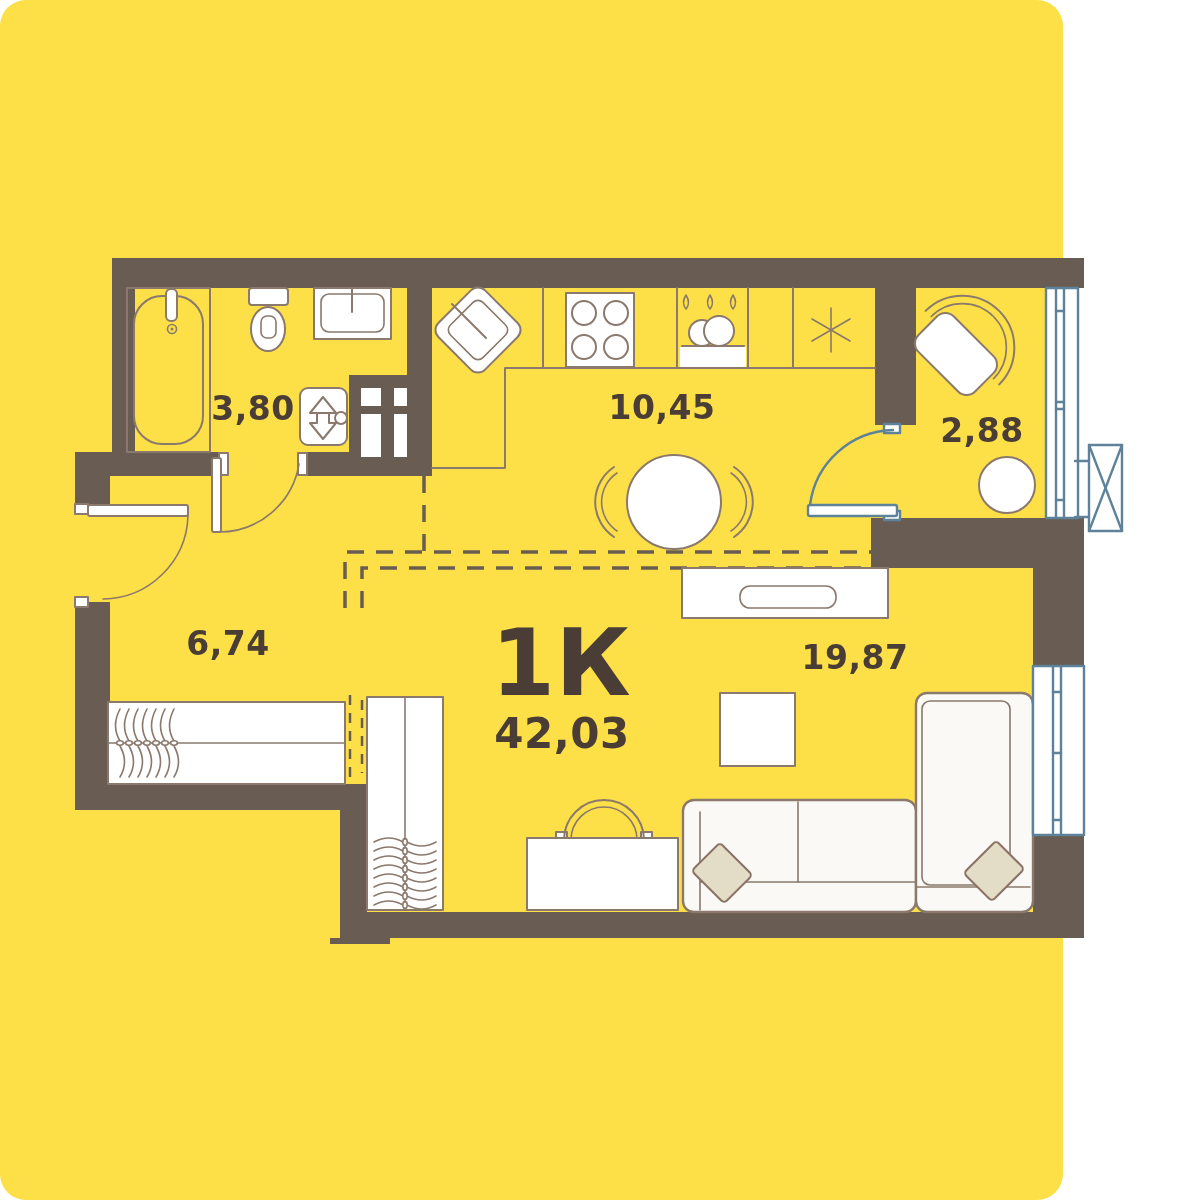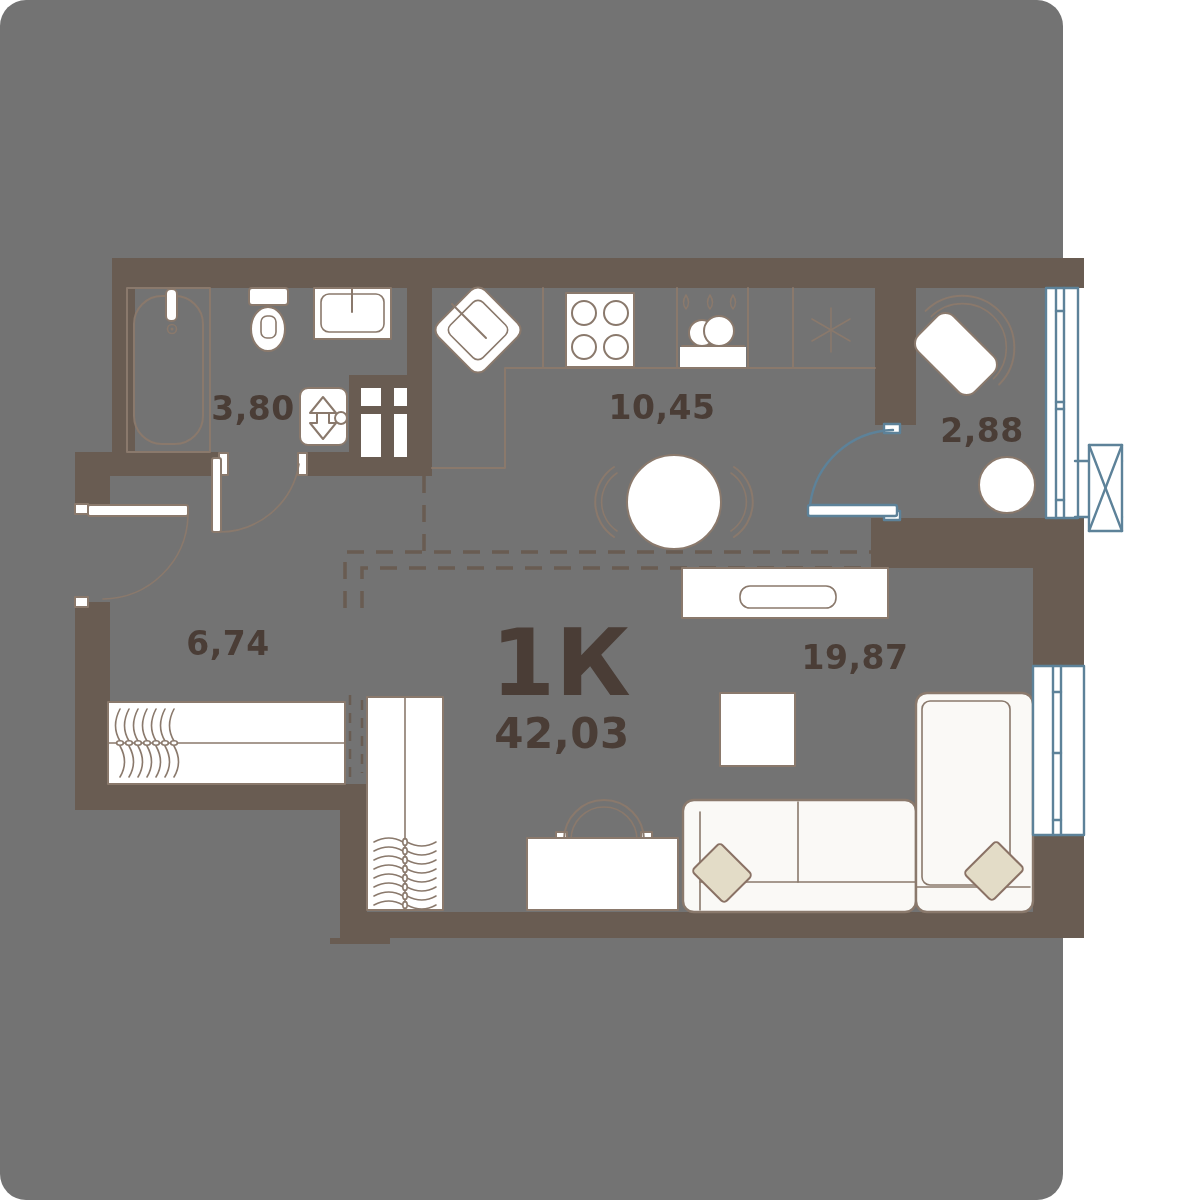--- a/index.html
+++ b/index.html
@@ -3,21 +3,21 @@
 <meta charset="utf-8">
 <style>
   :root{
     --c-wall:#695c52;
     --c-line:#8a796c;
     --c-text:#4a3d36;
     --c-glaze:#5d8299;
     --c-pillow:#e3dcc7;
   }
   html,body{margin:0;padding:0;background:#ffffff;}
-  .stage{width:1063px;height:1200px;position:relative;background:#737373;border-radius:26px;}
+  .stage{width:1063px;height:1200px;position:relative;background:#fde047;border-radius:26px;}
   svg{display:block;}
   .wall{fill:var(--c-wall);stroke:none;}
   .fline{fill:none;stroke:var(--c-line);stroke-width:2;stroke-linejoin:round;stroke-linecap:round;}
   .fthin{fill:none;stroke:var(--c-line);stroke-width:1.6;stroke-linejoin:round;stroke-linecap:round;}
   .ffill{fill:#ffffff;stroke:var(--c-line);stroke-width:2;stroke-linejoin:round;}
   .fsoft{fill:#faf9f6;stroke:var(--c-line);stroke-width:2.4;stroke-linejoin:round;}
   .teal{fill:none;stroke:var(--c-glaze);stroke-width:2.4;stroke-linejoin:round;stroke-linecap:round;}
   .tealfill{fill:#ffffff;stroke:var(--c-glaze);stroke-width:2.4;stroke-linejoin:round;}
   .dash{fill:none;stroke:var(--c-wall);stroke-width:3.5;stroke-dasharray:17 12;}
   .dashsm{fill:none;stroke:var(--c-wall);stroke-width:2.5;stroke-dasharray:10 8;}

